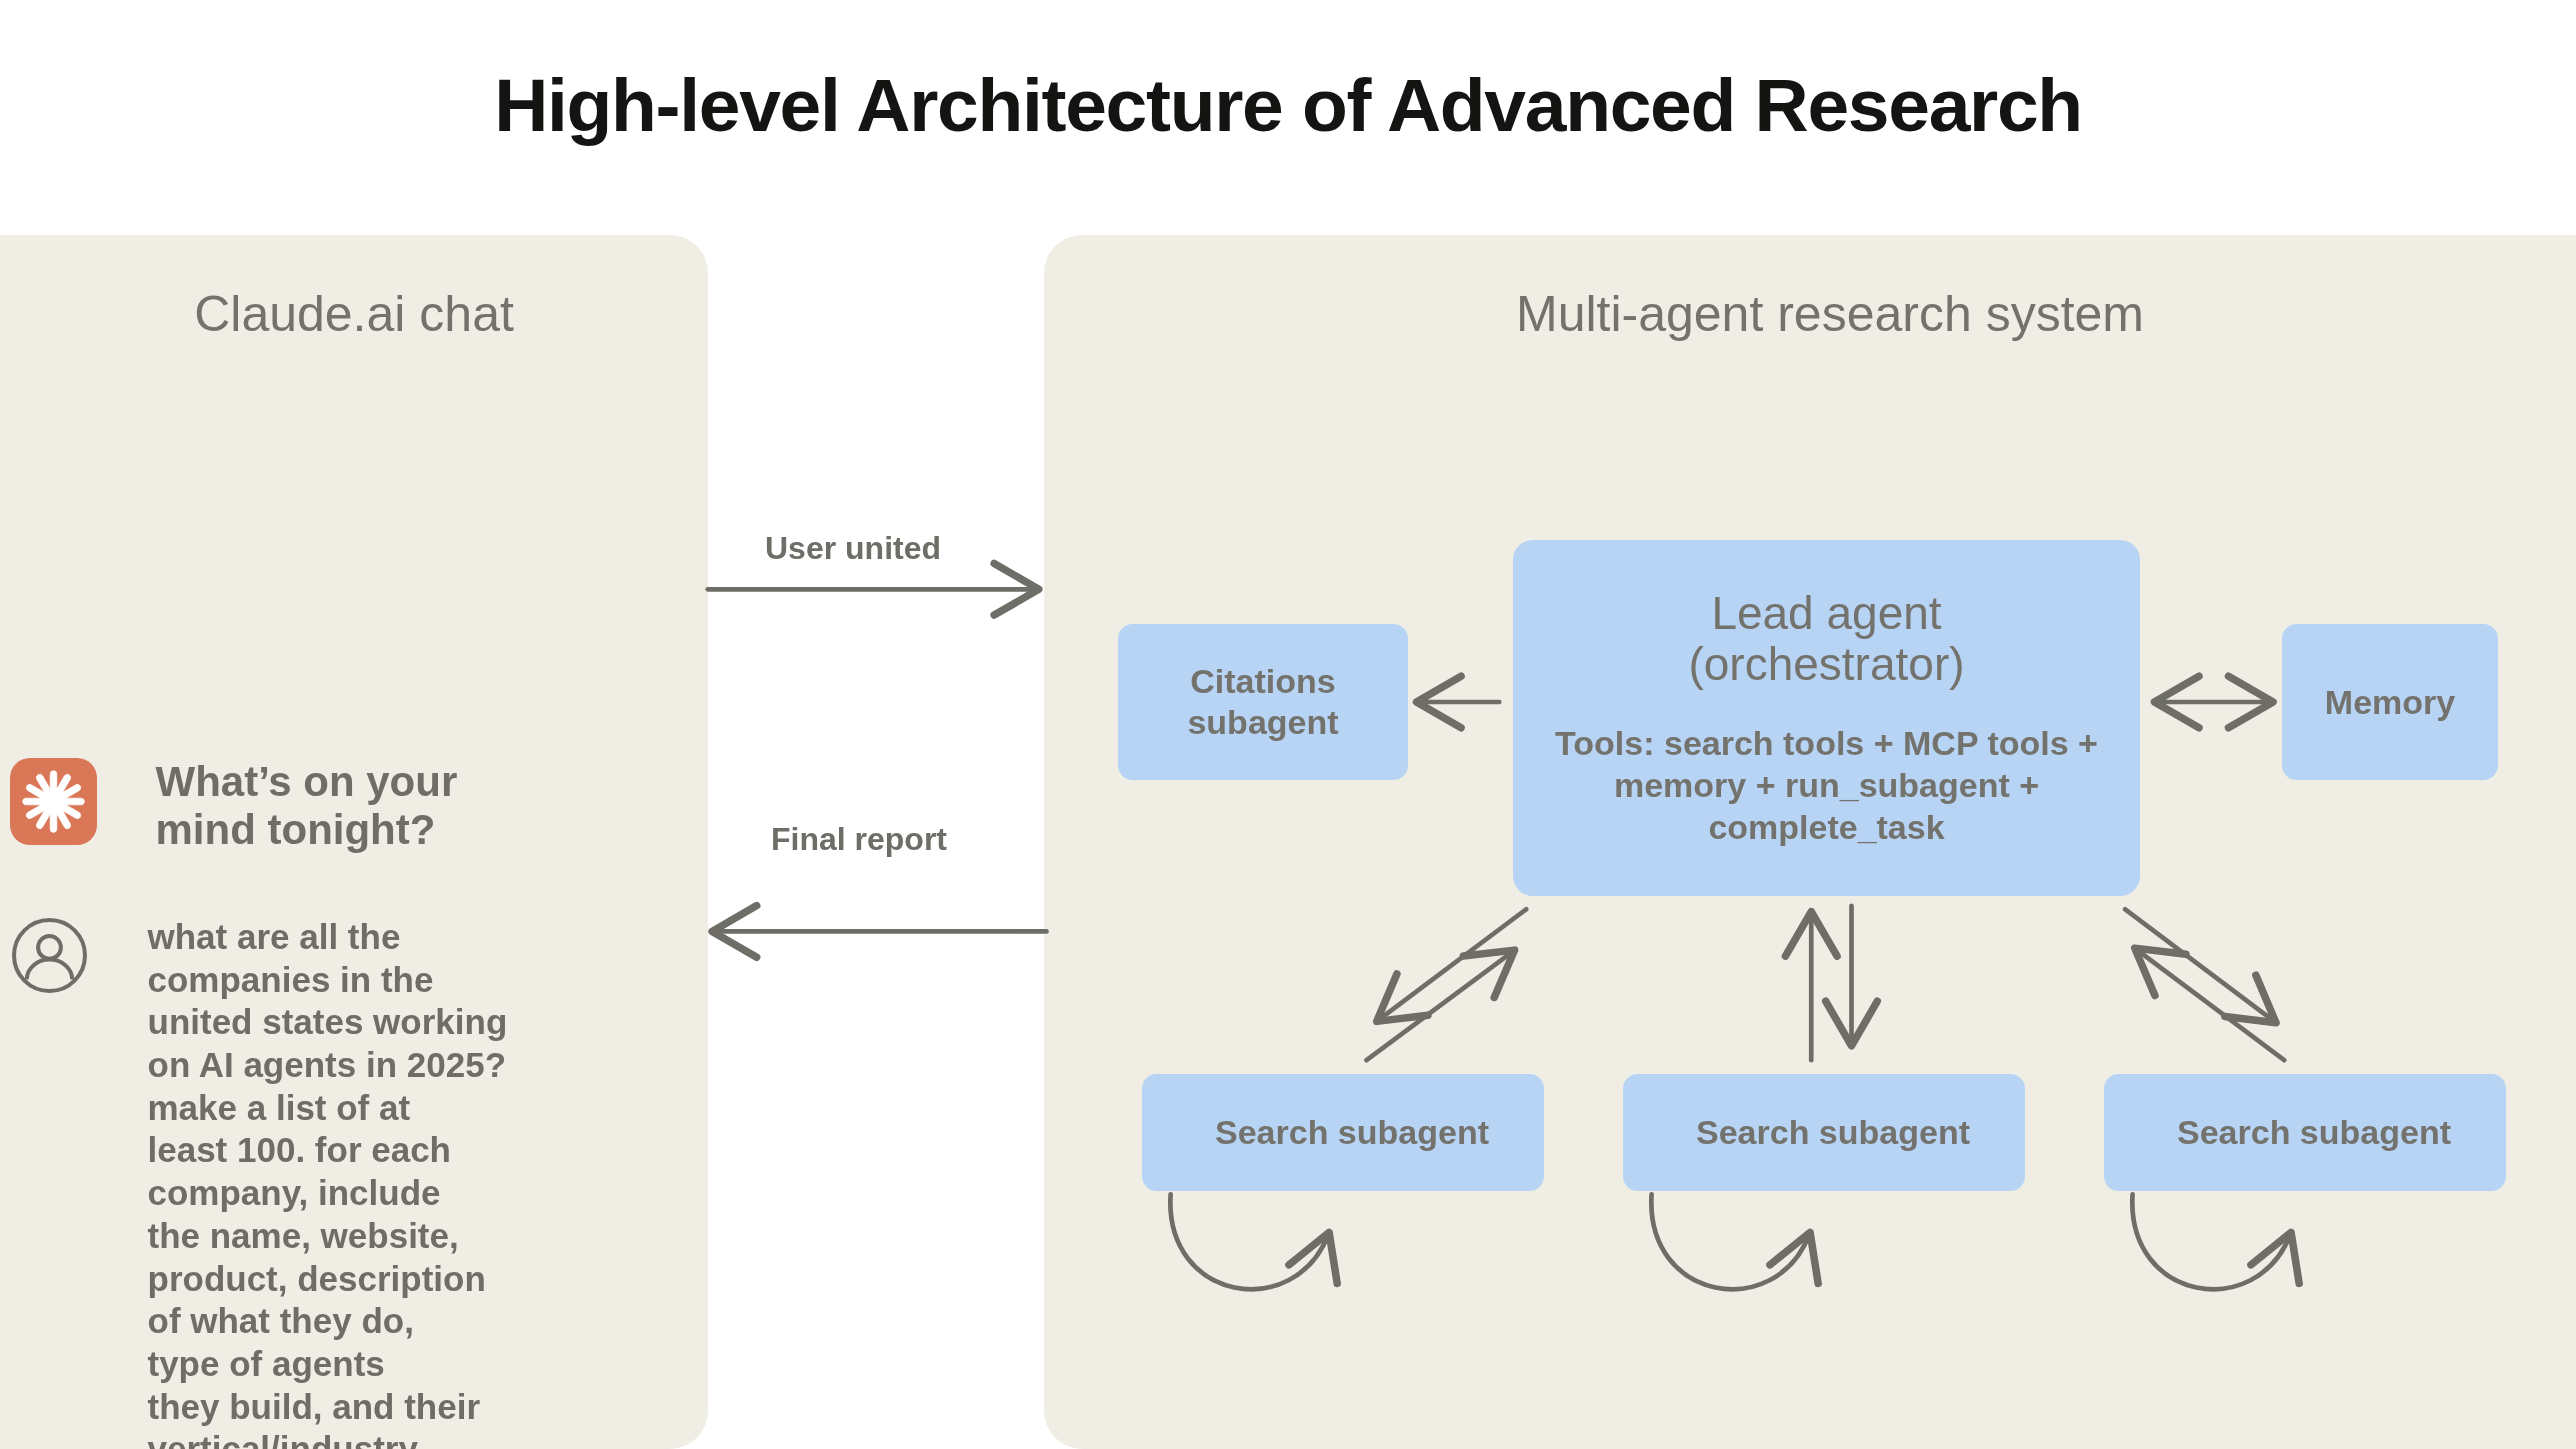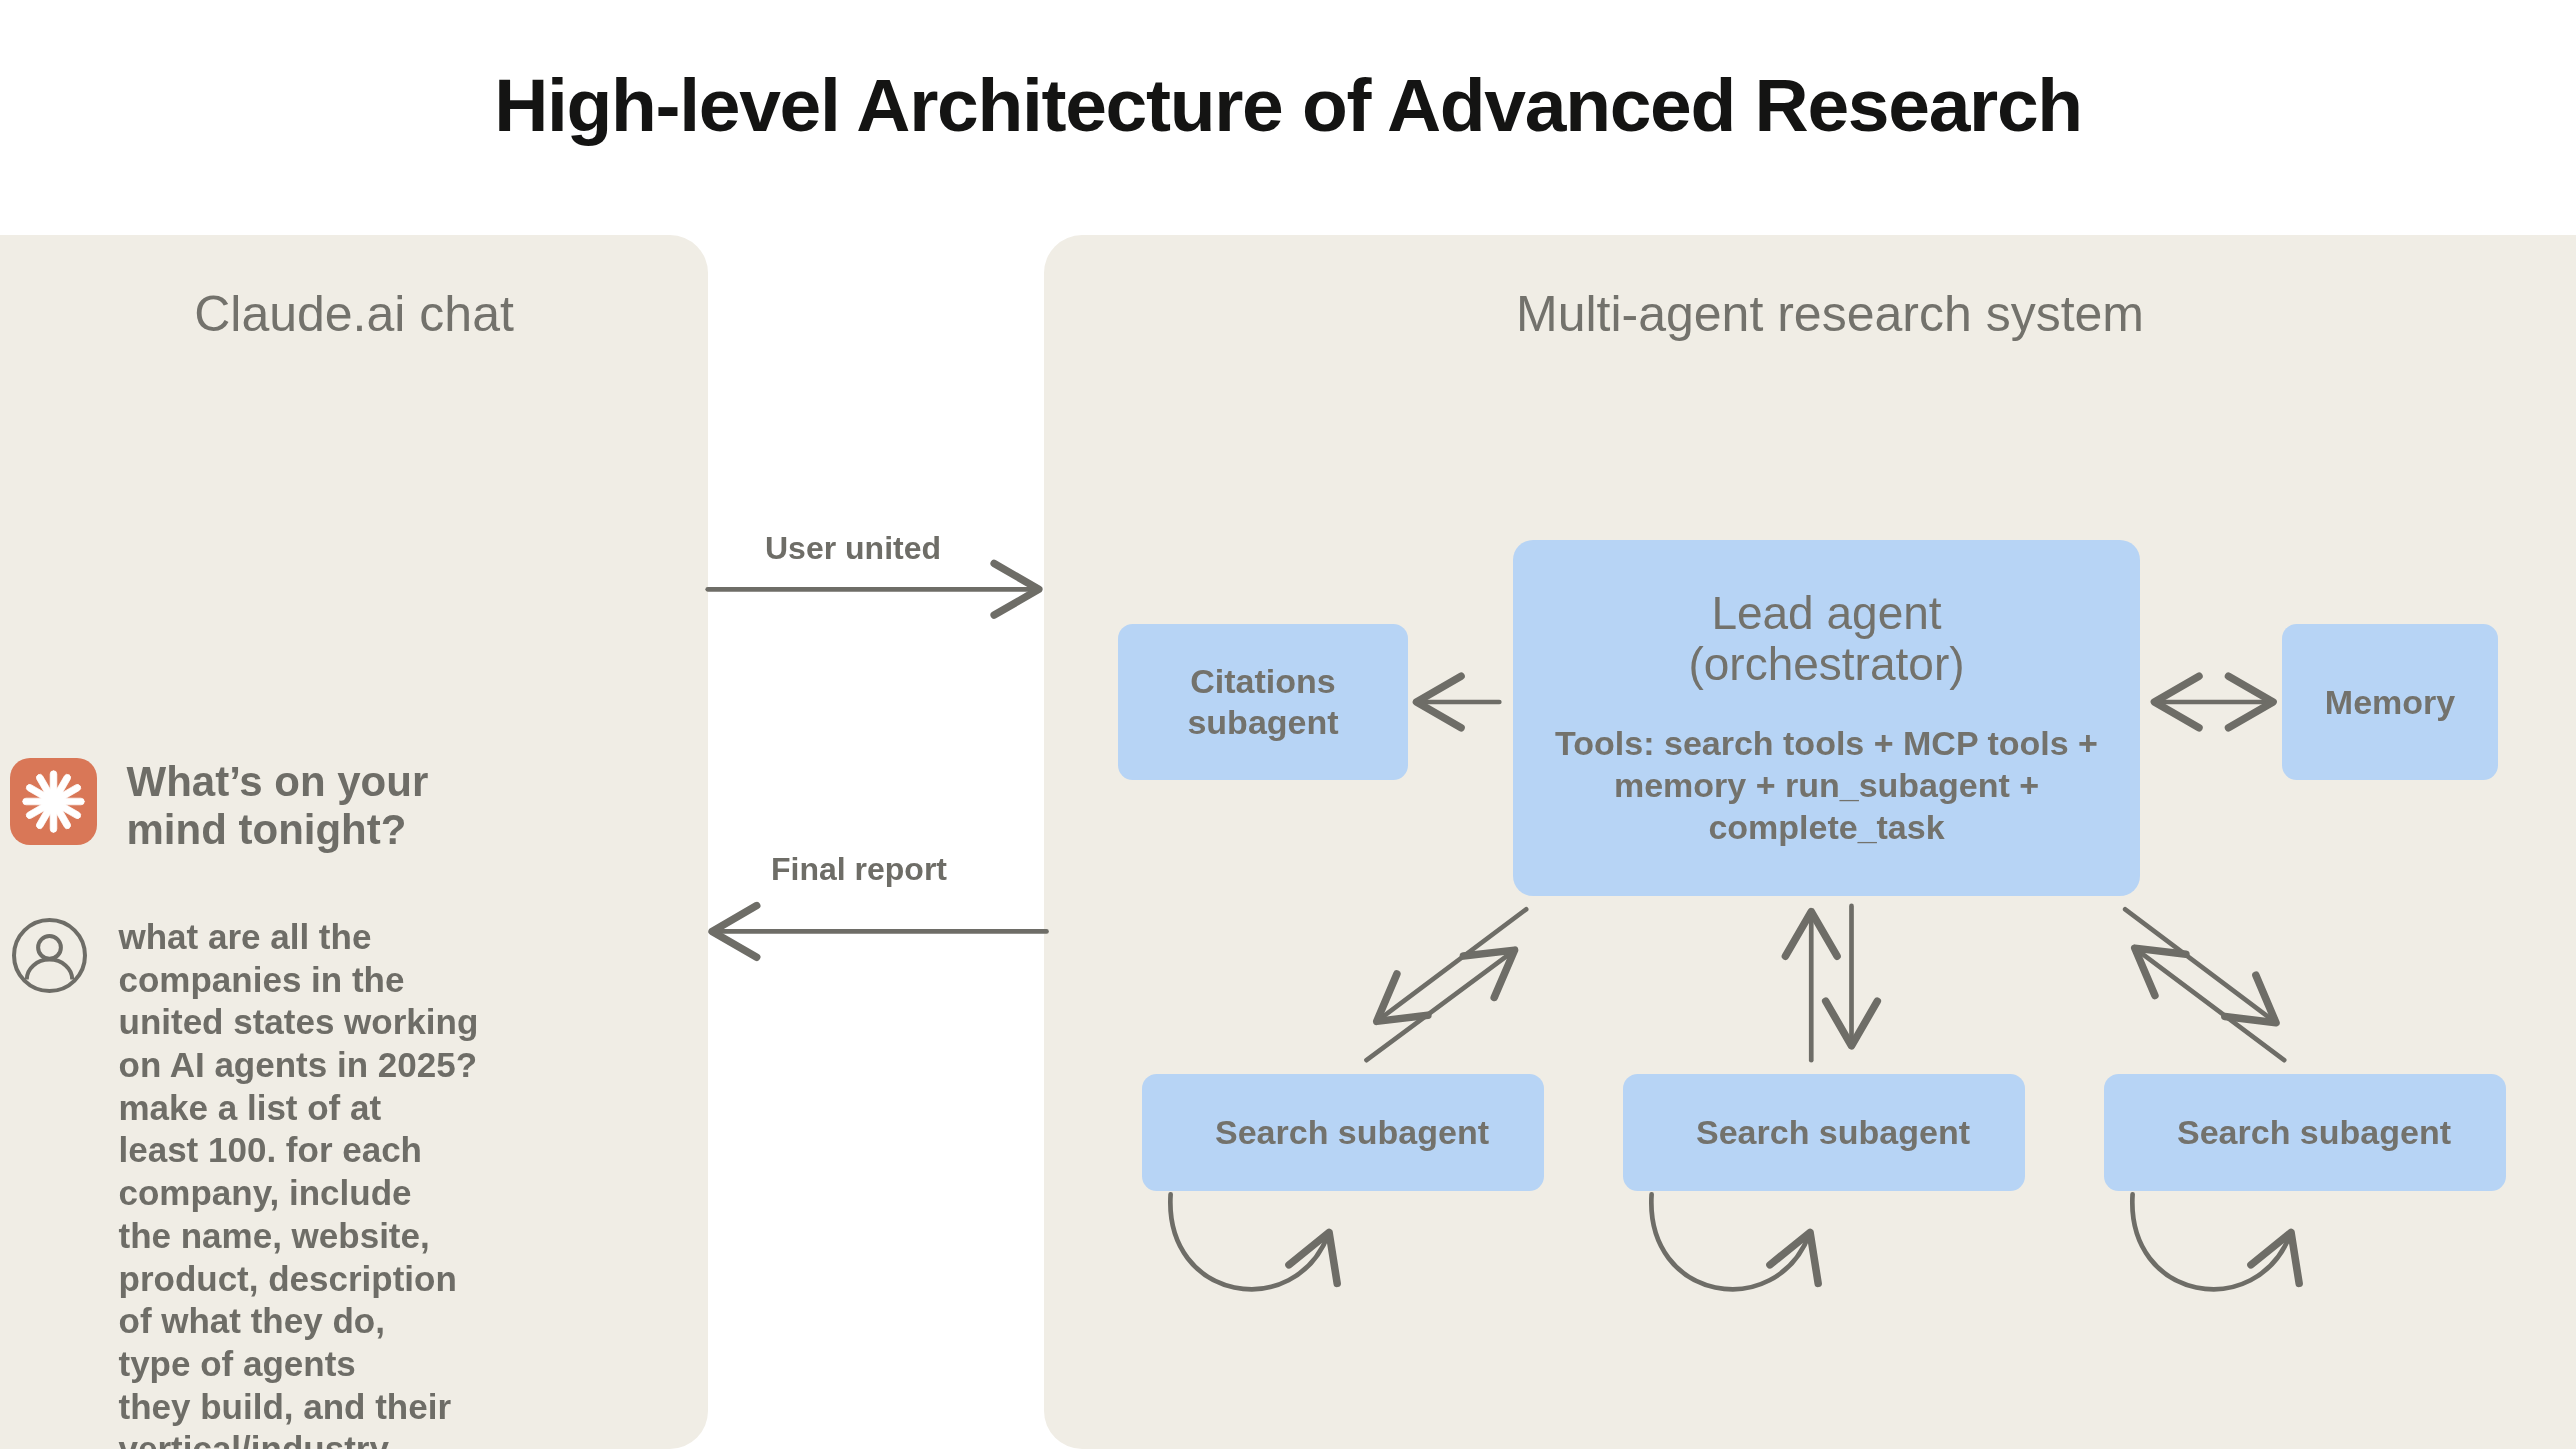--- a/index.html
+++ b/index.html
@@ -67,20 +67,21 @@
   #panel-system .panel-title {
     left: 0;
     width: 1572px;
   }
 
   
   .chat-row {
     position: absolute;
     display: flex;
     align-items: flex-start;
+    gap: 29px;
   }
   #assistant-row { left: 50px; top: 523px; }
   #user-row { left: 50px; top: 681px; }
 
   .claude-logo {
     width: 87px;
     height: 87px;
     border-radius: 20px;
     background: #d97757;
     flex: 0 0 auto;
@@ -195,21 +196,21 @@
   }
 
   .arrow-label {
     position: absolute;
     font-size: 32px;
     font-weight: 600;
     color: #6e6d67;
     white-space: nowrap;
   }
   #label-user-request { left: 765px; top: 523px; }
-  #label-final-report { left: 771px; top: 844px; }
+  #label-final-report { left: 771px; top: 814px; }
 </style>
 </head>
 <body>
 
 <div id="stage">
 
   <div id="page-title">High-level Architecture of Advanced Research</div>
 
   <div class="panel" id="panel-chat">
     <div class="panel-title">Claude.ai chat</div>

